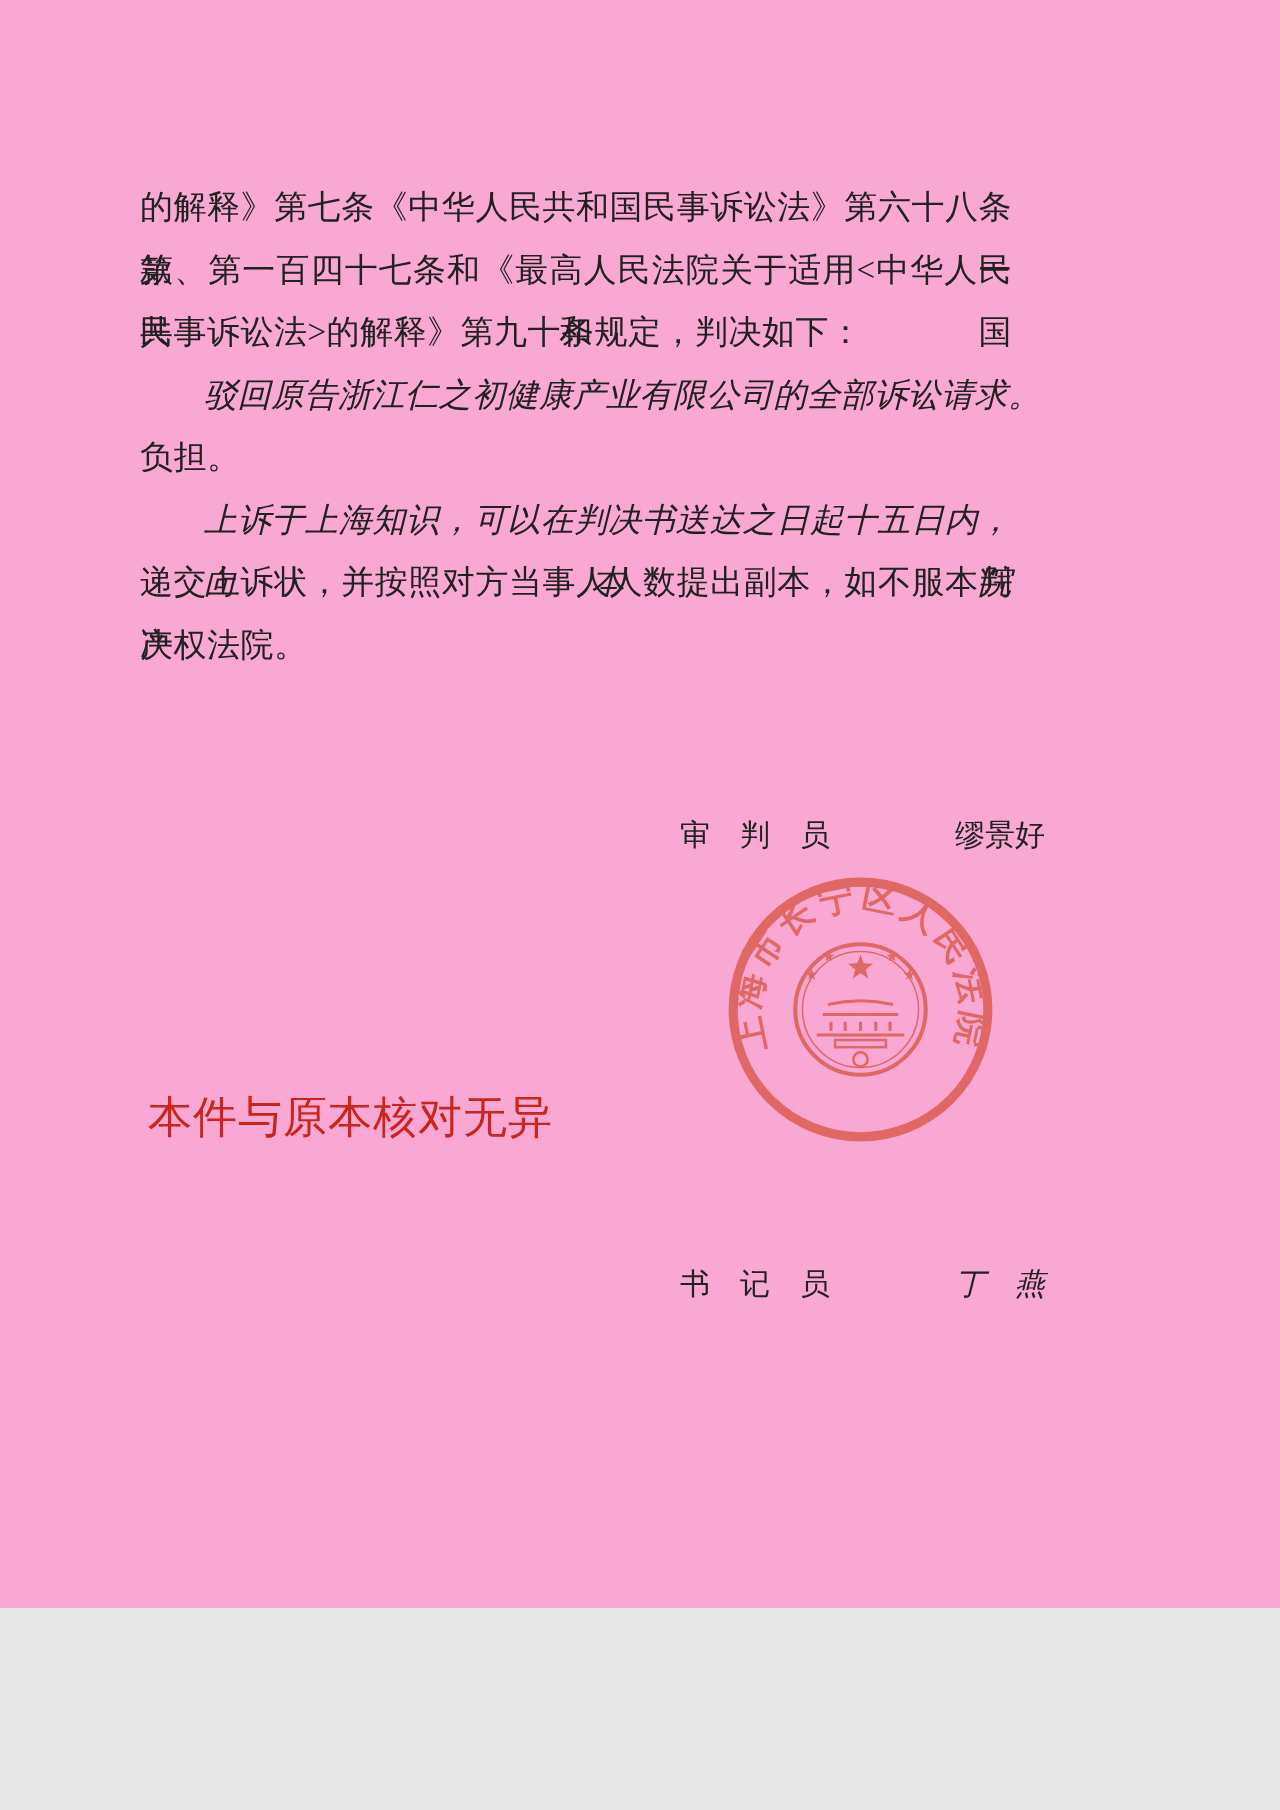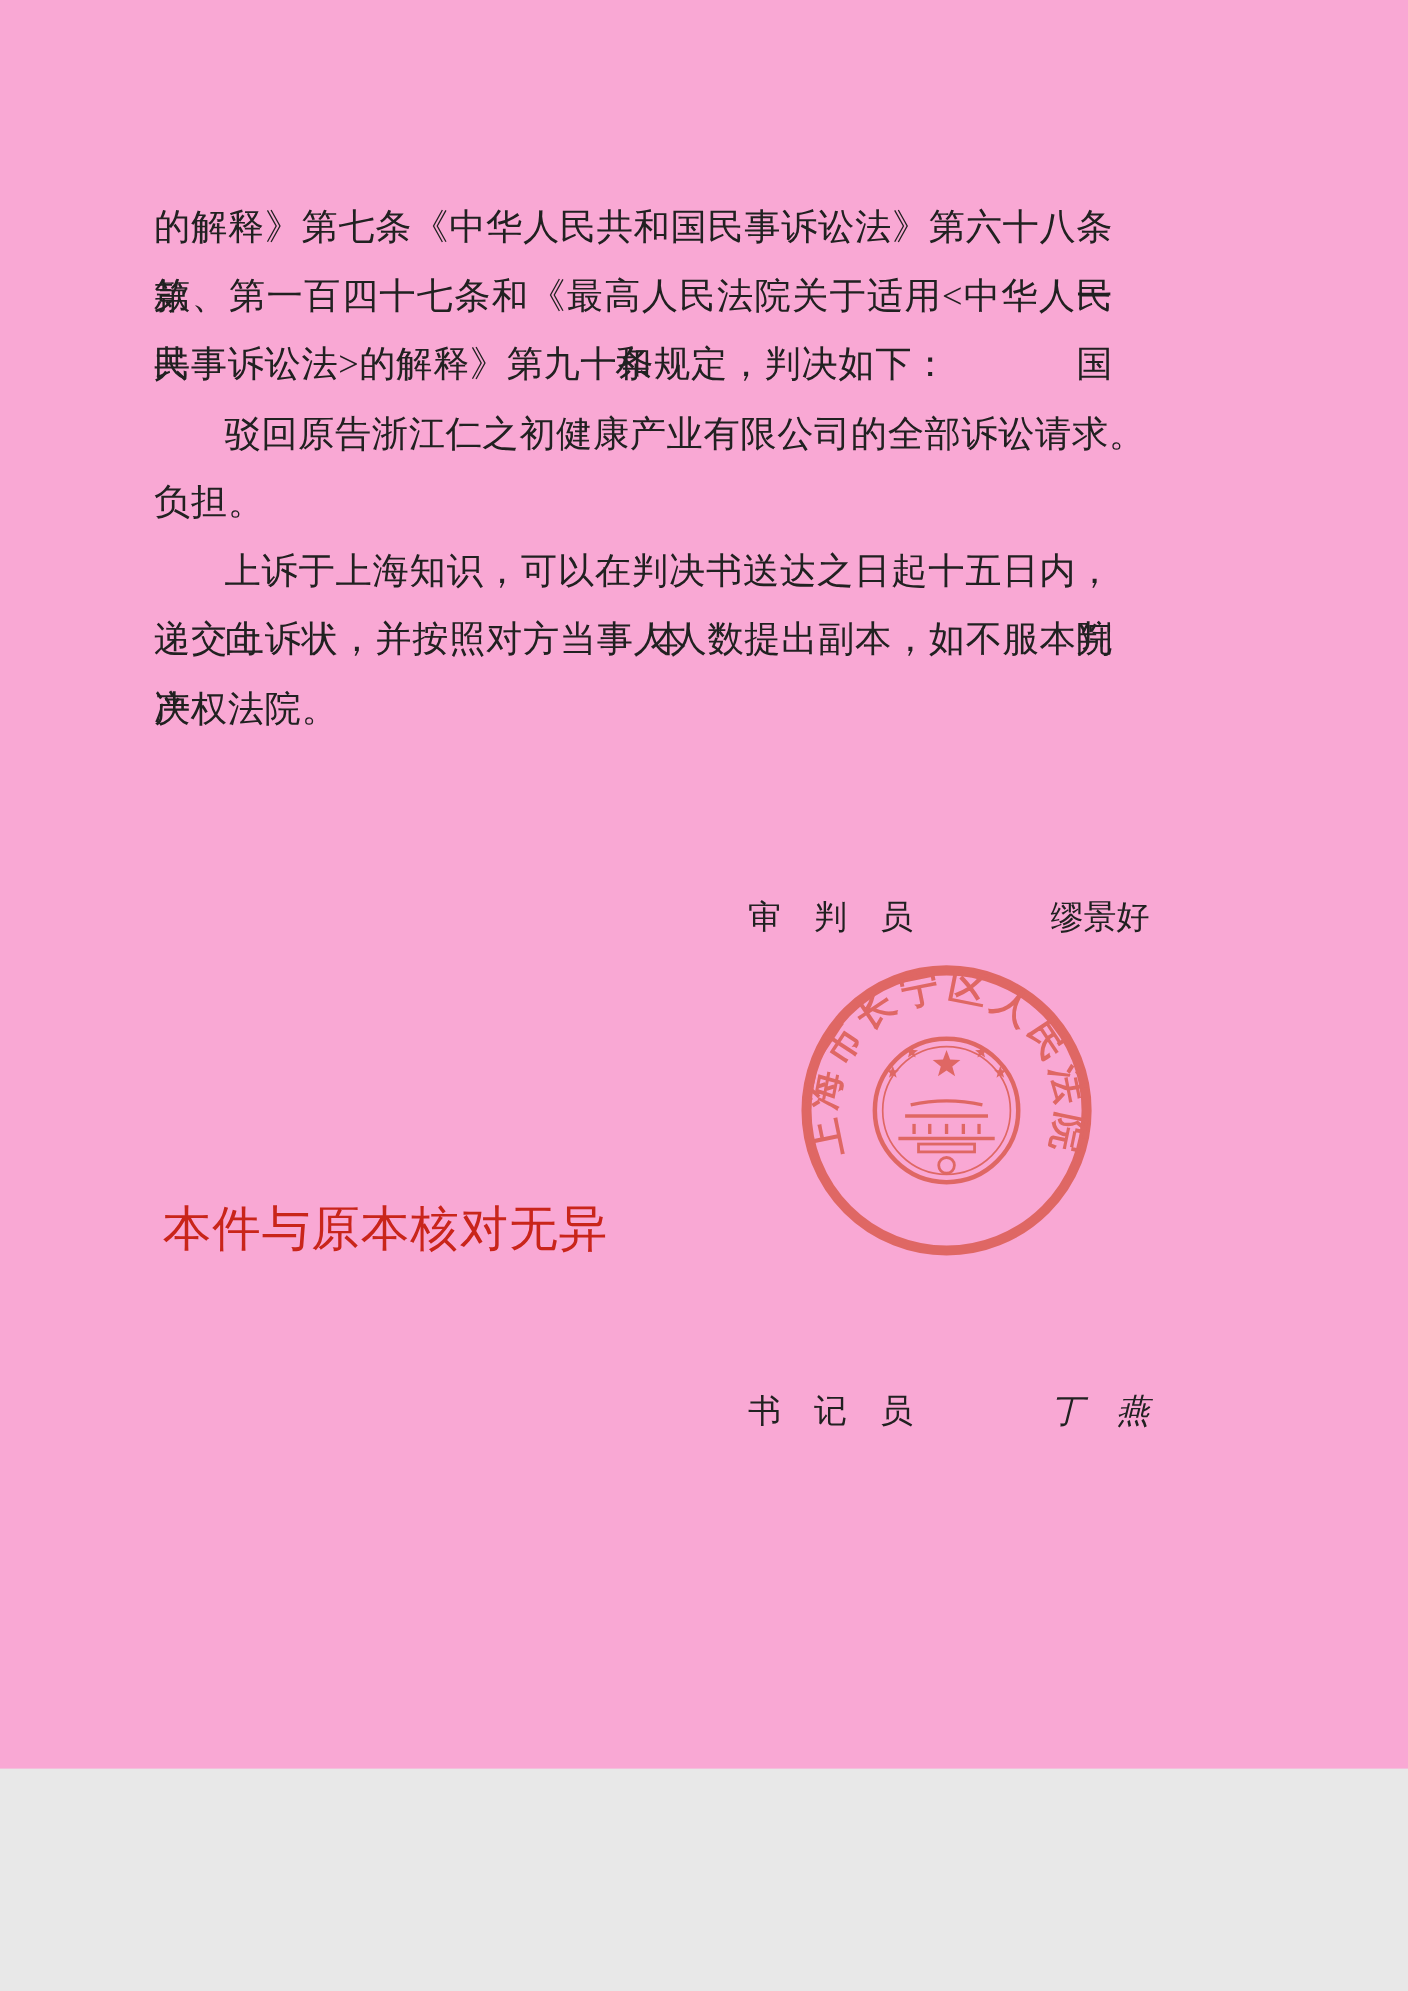--- a/index.html
+++ b/index.html
@@ -24,21 +24,21 @@
   .ln {
     height: 62.5px;
     line-height: 62.5px;
     white-space: nowrap;
   }
   .ln-justify {
     white-space: normal;
     text-align: justify;
     text-align-last: justify;
   }
-  .ln-indent { padding-left: 64px; }
+  .ln-indent { padding-left: 64px; font-style: italic; }
   .sig-row {
     position: absolute;
     font-size: 30px;
     line-height: 40px;
     white-space: nowrap;
   }
   .judge-row  { left: 680px; top: 815px; }
   .date-row   { left: 682px; top: 1096px; font-size: 32px; letter-spacing: 1px; z-index: 3; }
   .clerk-row  { left: 680px; top: 1264px; }
   .sig-name-judge { position: absolute; left: 275px; top: 0; text-align: right; }

